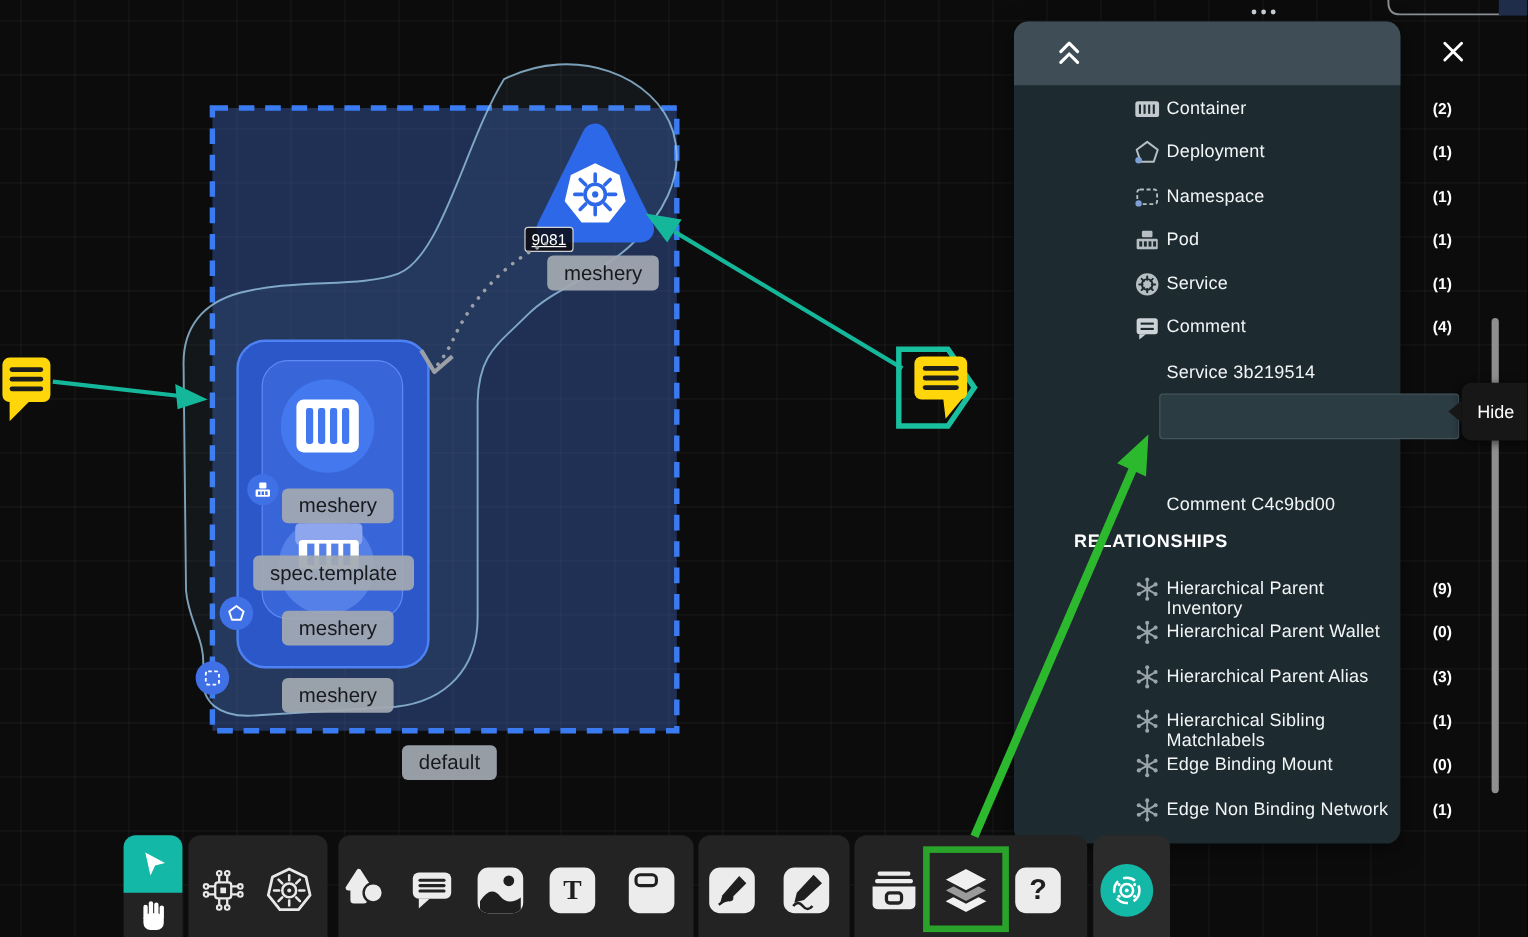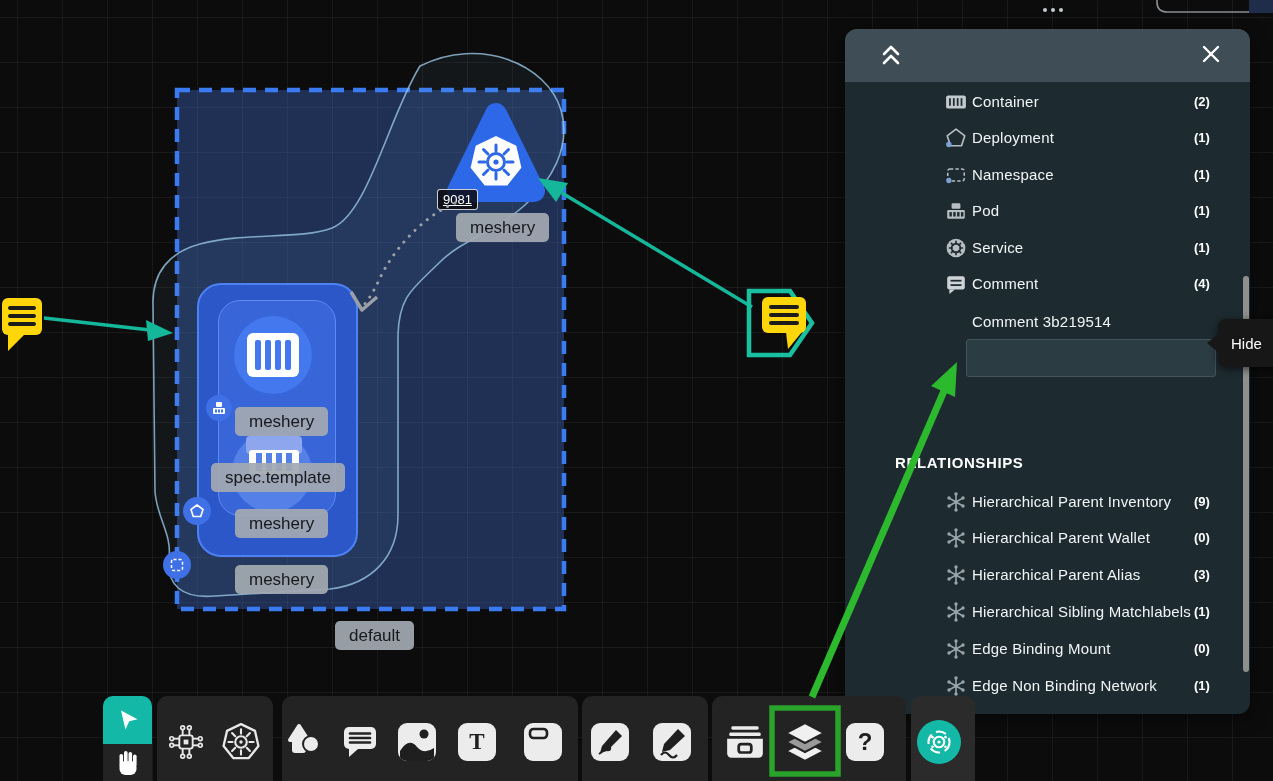--- a/index.html
+++ b/index.html
@@ -12,21 +12,21 @@
     background-size:45px 45px;background-position:17px 17px;}
   .abs{position:absolute;}
   svg{display:block;overflow:visible;}
   
   .nlabel{position:absolute;background:rgba(162,169,177,0.93);color:#17191d;
     font-size:17px;line-height:1;padding:6px 14px;border-radius:5px;white-space:nowrap;}
   .port{position:absolute;background:rgba(12,12,16,0.85);border:1px solid rgba(255,255,255,0.8);
     color:#fff;font-size:13px;line-height:1;padding:3px 5px;border-radius:3px;text-decoration:underline;}
   .badge{position:absolute;border-radius:50%;background:#3f70e6;display:flex;align-items:center;justify-content:center;}
   
-  #panel{position:absolute;left:845px;top:29px;width:405px;height:685px;background:#1d2b31;
+  #panel{position:absolute;left:845px;top:18px;width:322px;height:685px;background:#1d2b31;
     border-radius:12px;z-index:30;box-shadow:0 4px 18px rgba(0,0,0,0.5);color:#eef2f4;}
   #panel-header{position:absolute;left:0;top:0;width:100%;height:53px;background:#3f4e56;
     border-radius:12px 12px 0 0;}
   .prow{position:absolute;left:0;width:100%;height:24px;}
   .prow .picon{position:absolute;left:100px;top:1px;width:22px;height:22px;}
   .prow .plabel{position:absolute;left:127px;top:3px;font-size:15px;letter-spacing:.2px;color:#f2f5f6;}
   .prow .pcount{position:absolute;left:349px;top:4px;font-size:13px;font-weight:bold;color:#fff;}
   .hl-row{position:absolute;left:121px;top:310px;width:248px;height:36px;background:#2c3c43;
     border:1px solid #44545c;border-radius:3px;}
   .relhead{position:absolute;left:50px;top:425px;font-size:15px;font-weight:bold;letter-spacing:.6px;color:#fff;}
@@ -272,21 +272,24 @@
               <line x1="5" y1="11" x2="15" y2="11"></line>
             </g>
           </svg>
         </span>
       <span class="plabel">Comment</span>
       <span class="pcount">(4)</span>
     </div>
 
     <div class="hl-row"></div>
     <div class="prow" style="top:281px">
-      <span class="plabel">Comment 3b219514</span>
+      <span class="plabel">Service 3b219514</span>
+    </div>
+    <div class="prow" style="top:391px">
+      <span class="plabel">Comment C4c9bd00</span>
     </div>
 
     <div class="relhead">RELATIONSHIPS</div>
 
     <div class="prow" style="top:461px">
       <span class="picon">
           <svg width="22" height="22" viewBox="0 0 22 22">
             <g stroke="#9aa4ab" stroke-width="1.6">
               <line x1="11" y1="11" x2="11" y2="3"></line>
               <line x1="11" y1="11" x2="11" y2="19"></line>

